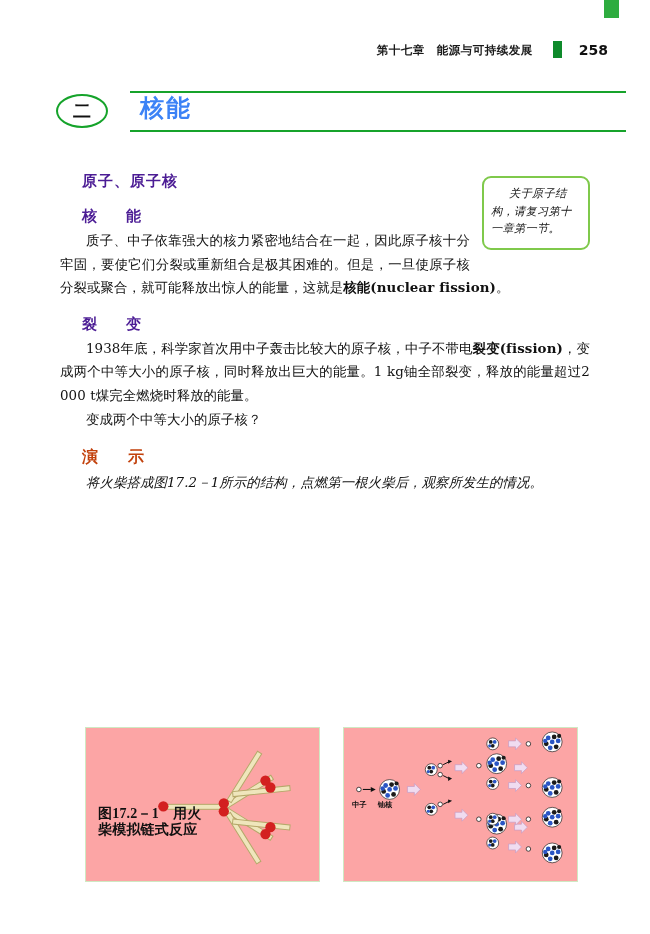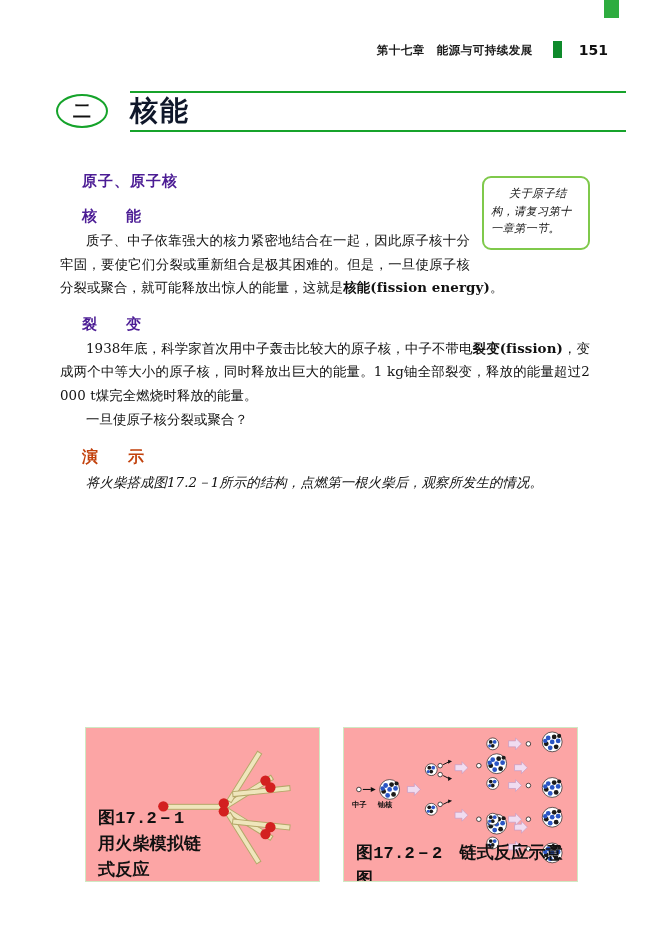--- a/index.html
+++ b/index.html
@@ -79,26 +79,26 @@
   }
   .sec-badge span {
     font-family: "DejaVu Sans", "Liberation Sans", sans-serif;
     font-size: 18px;
     font-weight: bold;
     color: #111;
     line-height: 1;
   }
   .sec-name {
     position: absolute;
-    left: 74px;
+    left: 84px;
     top: 0px;
     font-family: "DejaVu Sans", "Liberation Sans", sans-serif;
-    font-size: 28px;
-    font-weight: bold;
-    color: #0f172a;
+    font-size: 24px;
+    font-weight: bold;
+    color: #3b82f6;
     letter-spacing: 2px;
   }
   .sec-rule-top {
     position: absolute;
     left: 74px;
     top: -1px;
     width: 496px;
     height: 2.4px;
     background: #17a32b;
   }
@@ -184,46 +184,46 @@
   .fig {
     position: absolute;
     border: 1.6px solid #cfe9c2;
     background: #fca5a5;
     overflow: hidden;
   }
   #fig1 { left: 85px;  top: 0; width: 235px; height: 155px; }
   #fig2 { left: 343px; top: 0; width: 235px; height: 155px; }
   .fig-cap {
     position: absolute;
-    font-family: Liberation Mono, monospace;
-    font-size: 17px;
+    font-family: Liberation Serif, serif;
+    font-size: 14px;
     font-weight: bold;
     color: #111;
-    line-height: 26px;
+    line-height: 16px;
     letter-spacing: 0.2px;
   }
   #fig1 .fig-cap { left: 12px; top: 78px; width: 115px; }
   #fig2 .fig-cap { left: 12px; top: 113px; width: 210px; }
   .fig-svg { position: absolute; inset: 0; }
   .lbl {
     font-family: "DejaVu Sans", "Liberation Sans", sans-serif;
     font-size: 7.4px;
     font-weight: bold;
     fill: #111;
   }
 </style>
 </head>
 <body>
 
 <div class="top-tab"></div>
 
 <div class="header">
   <span class="header-chapter">第十七章　能源与可持续发展</span>
   <span class="header-bar"></span>
-  <span class="header-page">151</span>
+  <span class="header-page">258</span>
 </div>
 
 <div class="section-title-wrap">
   <div class="sec-rule-top"></div>
   <div class="sec-badge">
     <span>二</span>
   </div>
   <div class="sec-name">核能</div>
   <div class="sec-rule-bot"></div>
 </div>
@@ -232,27 +232,27 @@
 
   <div class="block block-atom">
     <div class="note-float">
       <div class="note-box">关于原子结构，请复习第十一章第一节。</div>
     </div>
     <h3 class="sub-head">原子、原子核</h3>
   </div>
 
   <div class="block">
     <h3 class="sub-head wide">核　能</h3>
-    <p class="para"><span>质子、中子依靠强大的核力紧密地结合在一起，因此原子核十分牢固，要使它们分裂或重新组合是极其困难的。但是，一旦使原子核分裂或聚合，就可能释放出惊人的能量，这就是</span><b>核能(fission energy)</b><span>。</span></p>
+    <p class="para"><span>质子、中子依靠强大的核力紧密地结合在一起，因此原子核十分牢固，要使它们分裂或重新组合是极其困难的。但是，一旦使原子核分裂或聚合，就可能释放出惊人的能量，这就是</span><b>核能(nuclear fission)</b><span>。</span></p>
   </div>
 
   <div class="block">
     <h3 class="sub-head wide">裂　变</h3>
     <p class="para"><span>1938年底，科学家首次用中子轰击比较大的原子核，中子不带电</span><b>裂变(fission)</b><span>，变成两个中等大小的原子核，同时释放出巨大的能量。1 kg铀全部裂变，释放的能量超过2 000 t煤完全燃烧时释放的能量。</span></p>
-    <p class="para">一旦使原子核分裂或聚合？</p>
+    <p class="para">变成两个中等大小的原子核？</p>
   </div>
 
   <div class="block">
     <h3 class="sub-head demo">演　示</h3>
     <p class="para kai">将火柴搭成图17.2－1所示的结构，点燃第一根火柴后，观察所发生的情况。</p>
   </div>
 
 </div>
 
 <div class="figures">
@@ -369,16 +369,15 @@
       <use href="#nuc" x="210" y="90"></use>
 
       <use href="#frag" x="150" y="116"></use>
       <use href="#arw" x="166" y="120"></use>
       <use href="#neu" x="186" y="122"></use>
       <use href="#nuc" x="210" y="126"></use>
 
       <text class="lbl" x="8" y="80">中子</text>
       <text class="lbl" x="34" y="80">铀核</text>
     </svg>
-    <div class="fig-cap">图17.2－2　链式反应示意图</div>
   </div>
 
 </div>
 
 </body></html>

